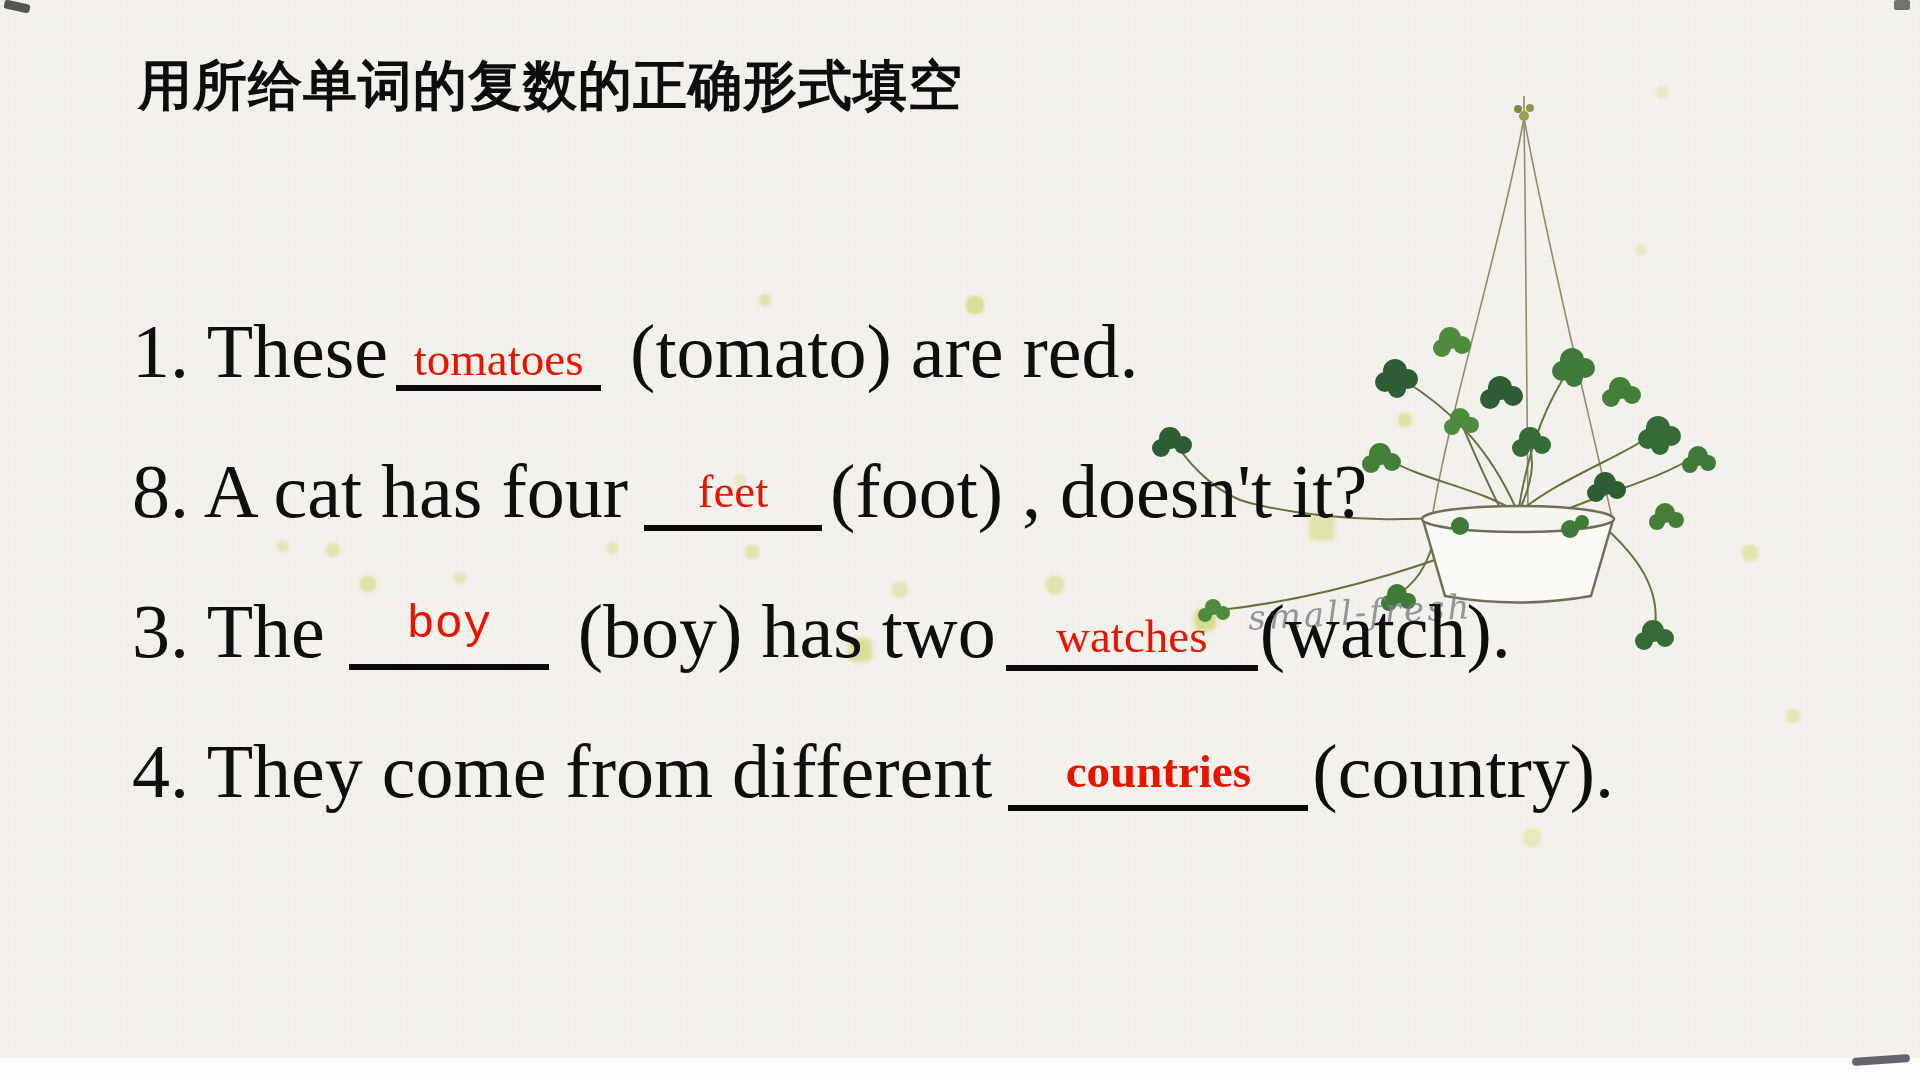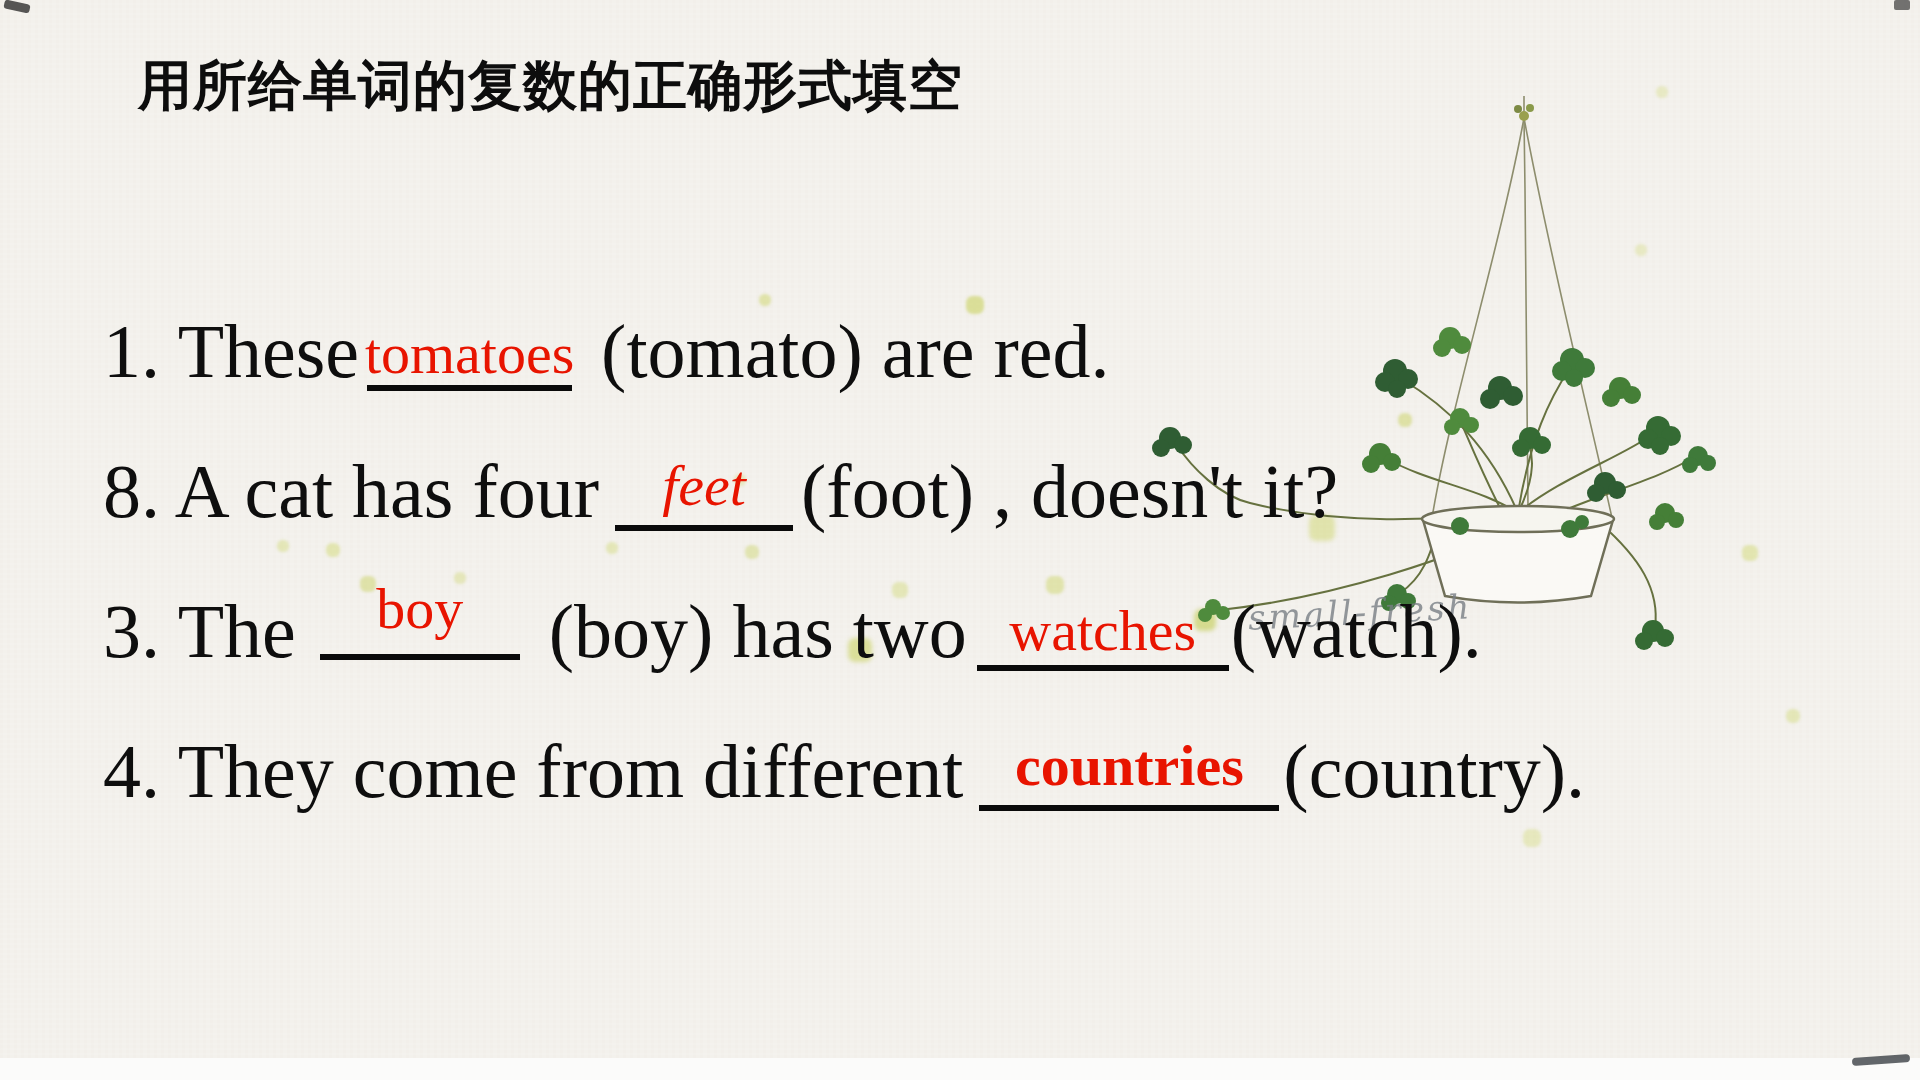--- a/index.html
+++ b/index.html
@@ -27,41 +27,41 @@
     opacity:.35;pointer-events:none;
   }
 
   .title{
     position:absolute;left:138px;top:50px;
     font-size:54px;font-weight:bold;letter-spacing:1px;
     color:#0d0d0d;white-space:nowrap;z-index:3;
   }
 
   .line{
-    position:absolute;left:103px;
+    position:absolute;left:132px;
     font-size:76px;line-height:1.2;white-space:nowrap;z-index:3;
   }
   .line1{top:306px;}
   .line2{top:446px;}
   .line3{top:586px;}
   .line4{top:726px;}
 
   .blank{
     display:inline-block;position:relative;height:58px;
     border-bottom:6px solid var(--ul);vertical-align:-14px;
   }
   .b1{width:205px;margin:0 10px 0 8px;}
-  .b2{width:178px;margin:0 8px 0 16px;font-style:italic;}
-  .b3a{width:200px;margin:0 10px 11px 24px;}
+  .b2{width:178px;margin:0 8px 0 16px;}
+  .b3a{width:200px;margin:0 10px 1px 24px;font-family:Liberation Mono, monospace;}
   .b3b{width:252px;margin:0 2px 0 10px;text-align:right;}
   .b4{width:300px;margin:0 4px 0 16px;font-weight:bold;}
 
   .answer{
     position:absolute;left:50%;transform:translateX(-50%);
-    color:var(--red);font-size:58px;line-height:1;white-space:nowrap;
+    color:var(--red);font-size:47px;line-height:1;white-space:nowrap;
   }
   .raise-0{bottom:2px;}
   .raise-1{bottom:5px;}
   .raise-2{bottom:10px;}
   .raise-3{bottom:16px;}
 
   .watermark{
     position:absolute;left:1248px;top:592px;z-index:2;
     font-style:italic;font-size:34px;letter-spacing:3px;
     color:rgba(120,126,132,.8);transform:rotate(-3deg);

